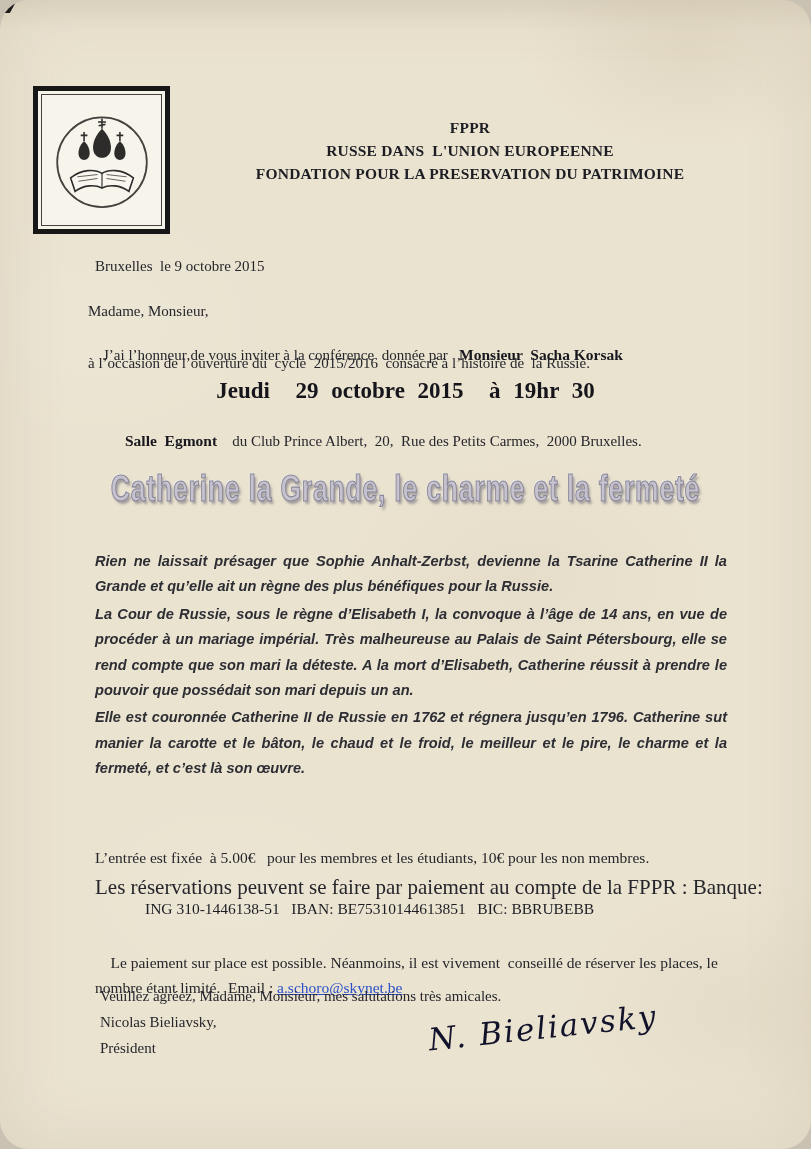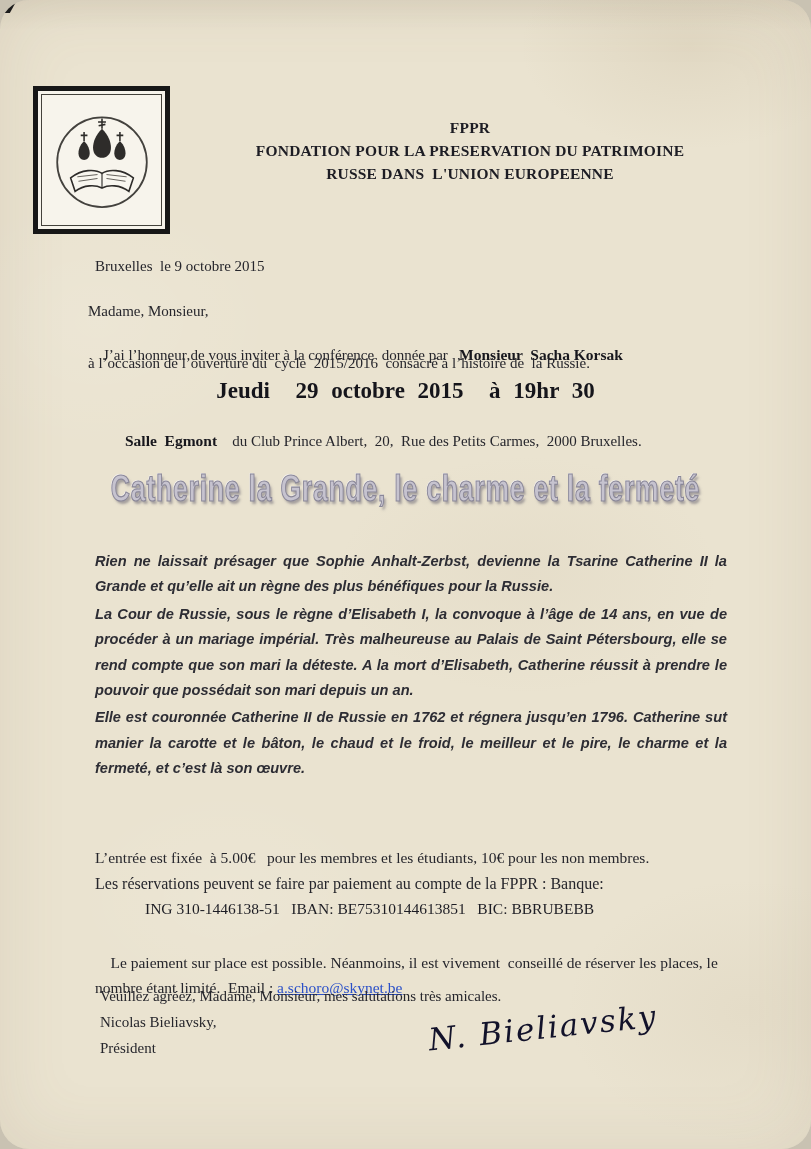--- a/index.html
+++ b/index.html
@@ -63,21 +63,21 @@
     text-shadow:2.5px 2.5px 3px rgba(100,96,112,0.55), -1px -1px 0 rgba(245,244,248,0.8);
   }
   .abstract{
     position:absolute;left:95px;top:549px;width:632px;
     font-family:"Liberation Sans", sans-serif;font-style:italic;font-weight:bold;
     font-size:14.6px;line-height:25.4px;color:#2d2d34;text-align:justify;
   }
   .abstract p{margin:0 0 2px 0;}
   .closing-info{left:95px;top:790px;width:645px;font-size:15.5px;line-height:25px;}
   .price{left:95px;top:849px;width:700px;font-size:15.5px;}
-  .reservation{left:95px;top:875px;width:700px;font-size:16px;}
+  .reservation{left:95px;top:875px;width:700px;font-size:21px;}
   .bank{left:145px;top:900px;width:650px;font-size:15.5px;color:#1d1d24;}
   .payment{left:95px;top:925px;width:655px;font-size:15.5px;line-height:25px;}
   .email{color:#2b50c8;text-decoration:underline;cursor:pointer;}
   .valediction{left:100px;top:988px;}
   .signer-name{left:100px;top:1014px;}
   .signer-title{left:100px;top:1040px;}
   .signature{
     position:absolute;left:428px;top:1008px;width:260px;
     font-family:"DejaVu Serif", serif;font-style:italic;
     font-size:31px;color:#12122a;letter-spacing:2px;
@@ -114,22 +114,22 @@
           <line x1="29" y1="69" x2="46" y2="66.5"></line>
           <line x1="54" y1="63" x2="72" y2="65"></line>
           <line x1="54" y1="66.5" x2="71" y2="69"></line>
         </g>
       </svg>
     </div>
   </div>
 
   <div class="org-header">
     <div class="org-short">FPPR</div>
+    <div class="org-line keep-ws">RUSSE DANS  L'UNION EUROPEENNE</div>
     <div class="org-line keep-ws">FONDATION POUR LA PRESERVATION DU PATRIMOINE</div>
-    <div class="org-line keep-ws">RUSSE DANS  L'UNION EUROPEENNE</div>
   </div>
 
   <div class="txt dateline keep-ws">Bruxelles  le 9 octobre 2015</div>
 
   <div class="txt salutation">Madame, Monsieur,</div>
 
   <div class="txt invite-line keep-ws">
     <span>J’ai l’honneur de vous inviter à la conférence  donnée par   </span><b class="speaker">Monsieur  Sacha Korsak</b>
   </div>
 

